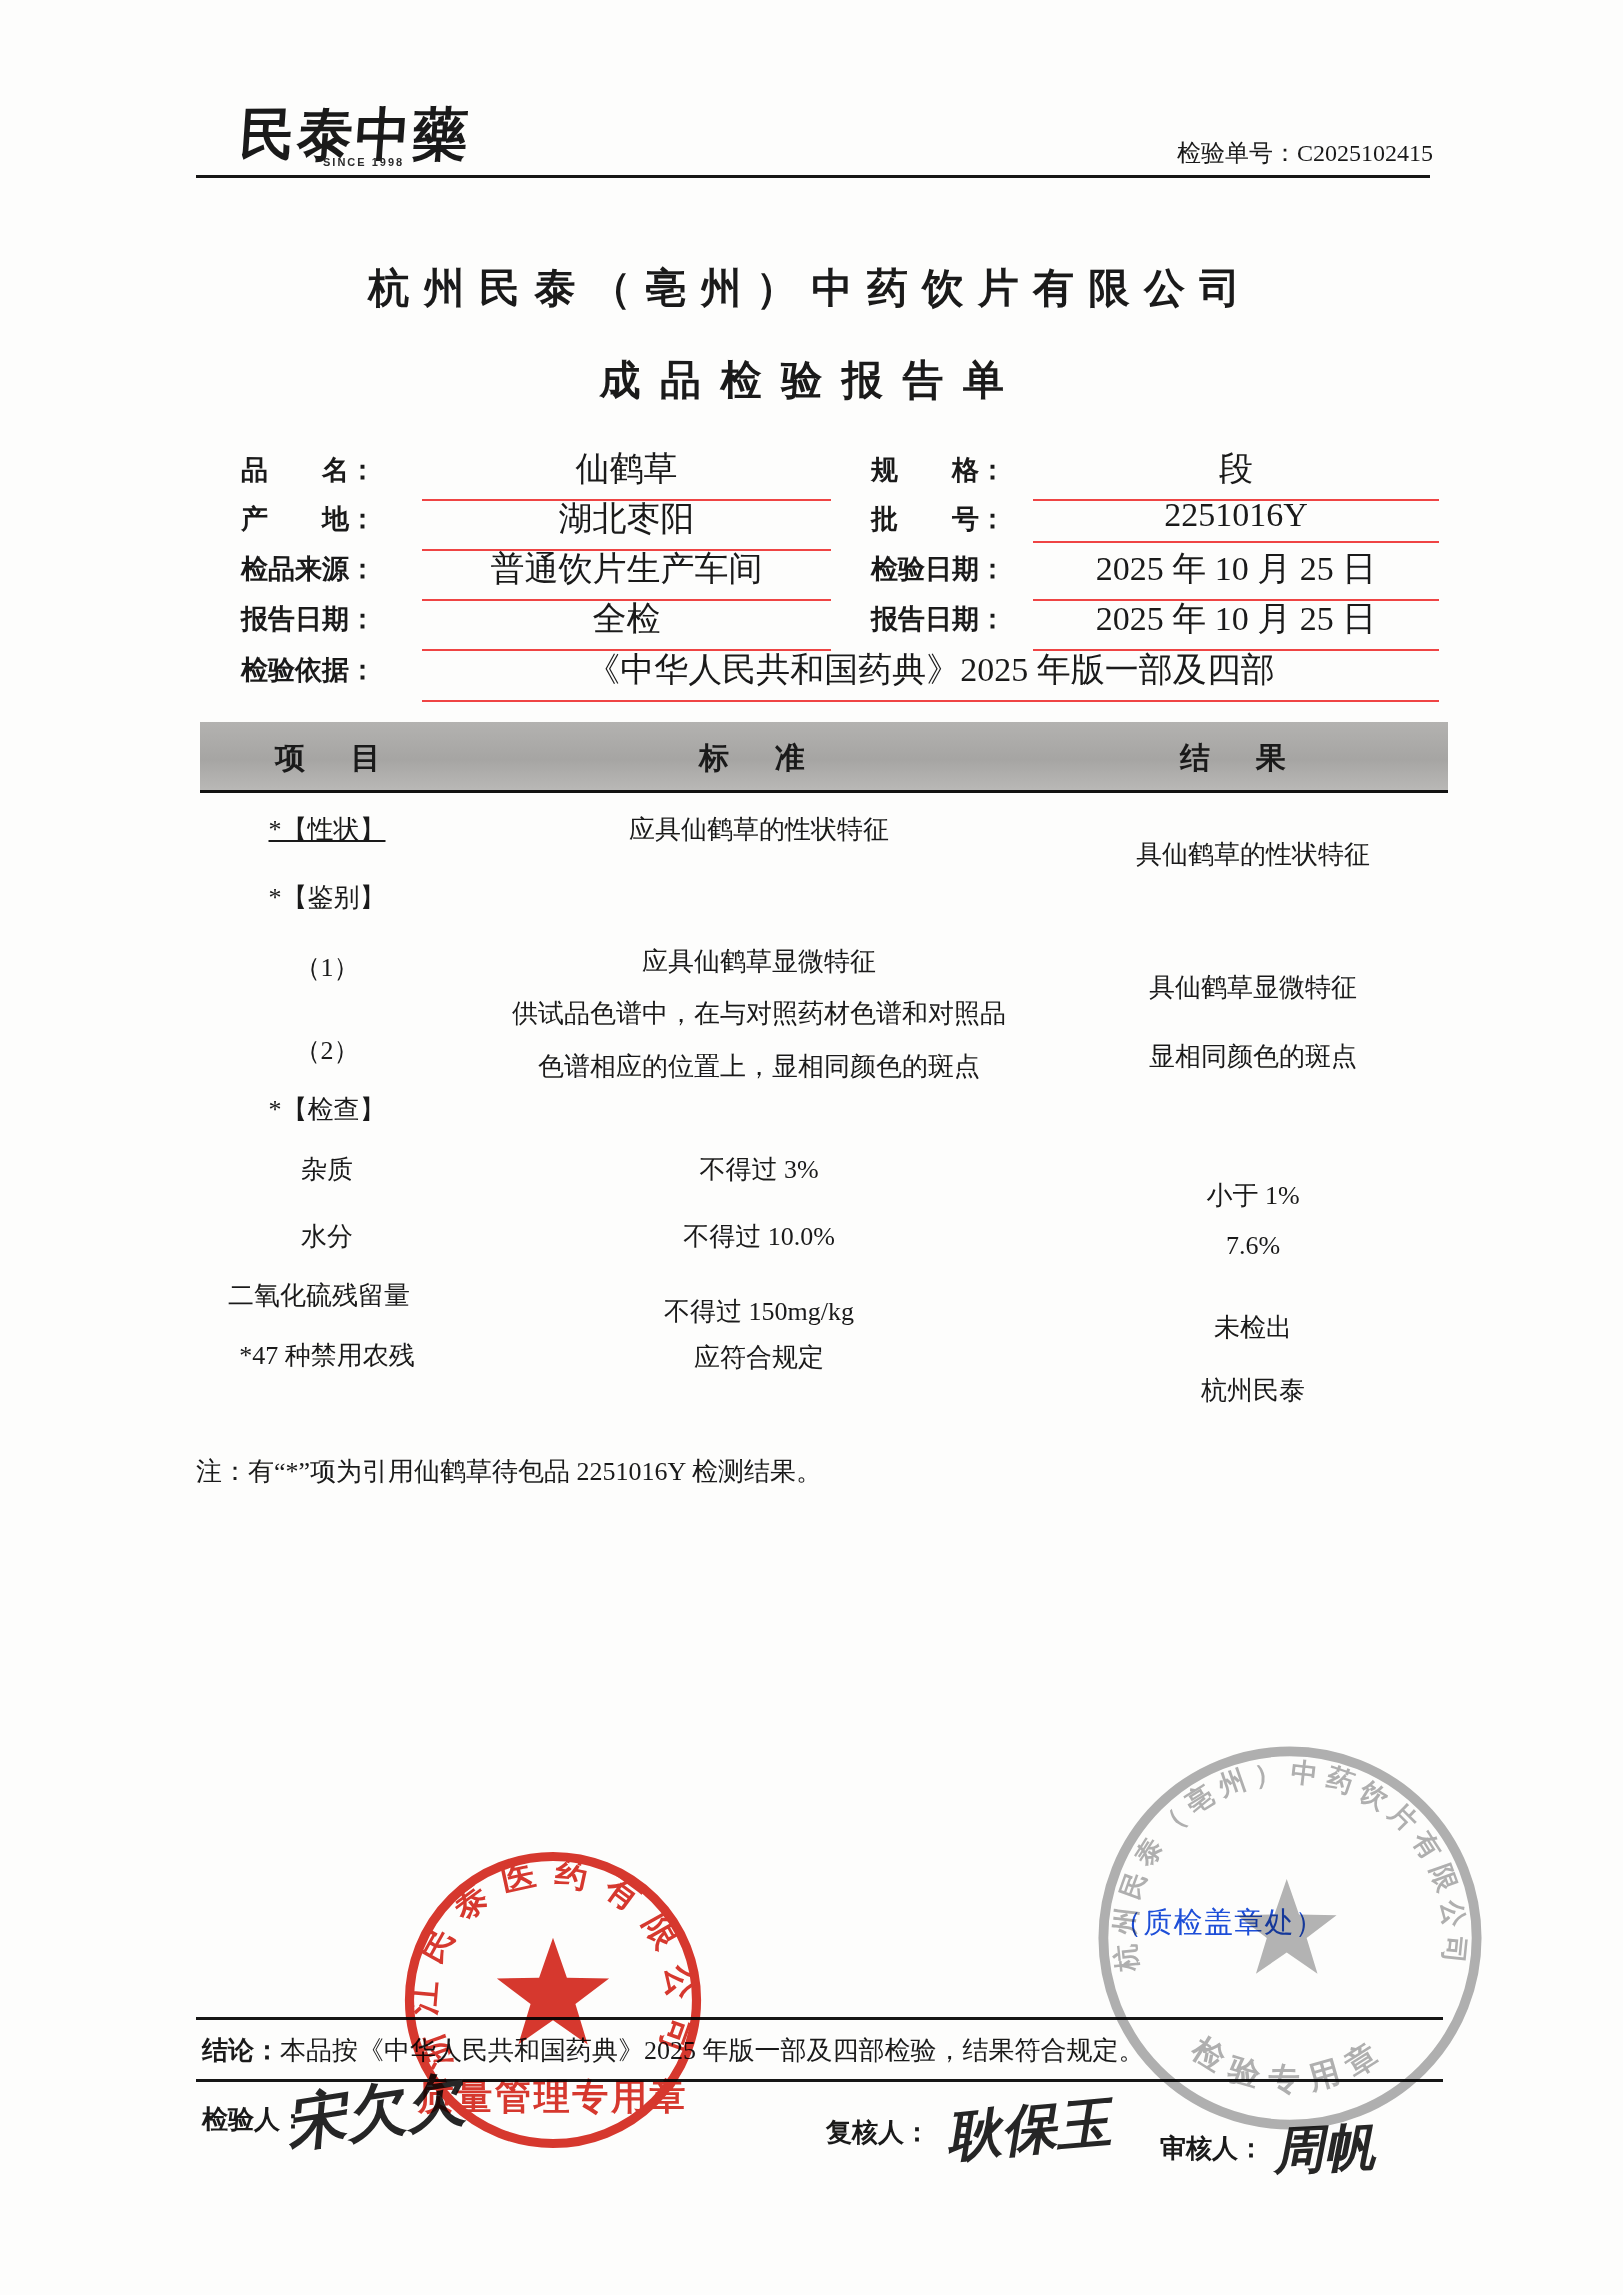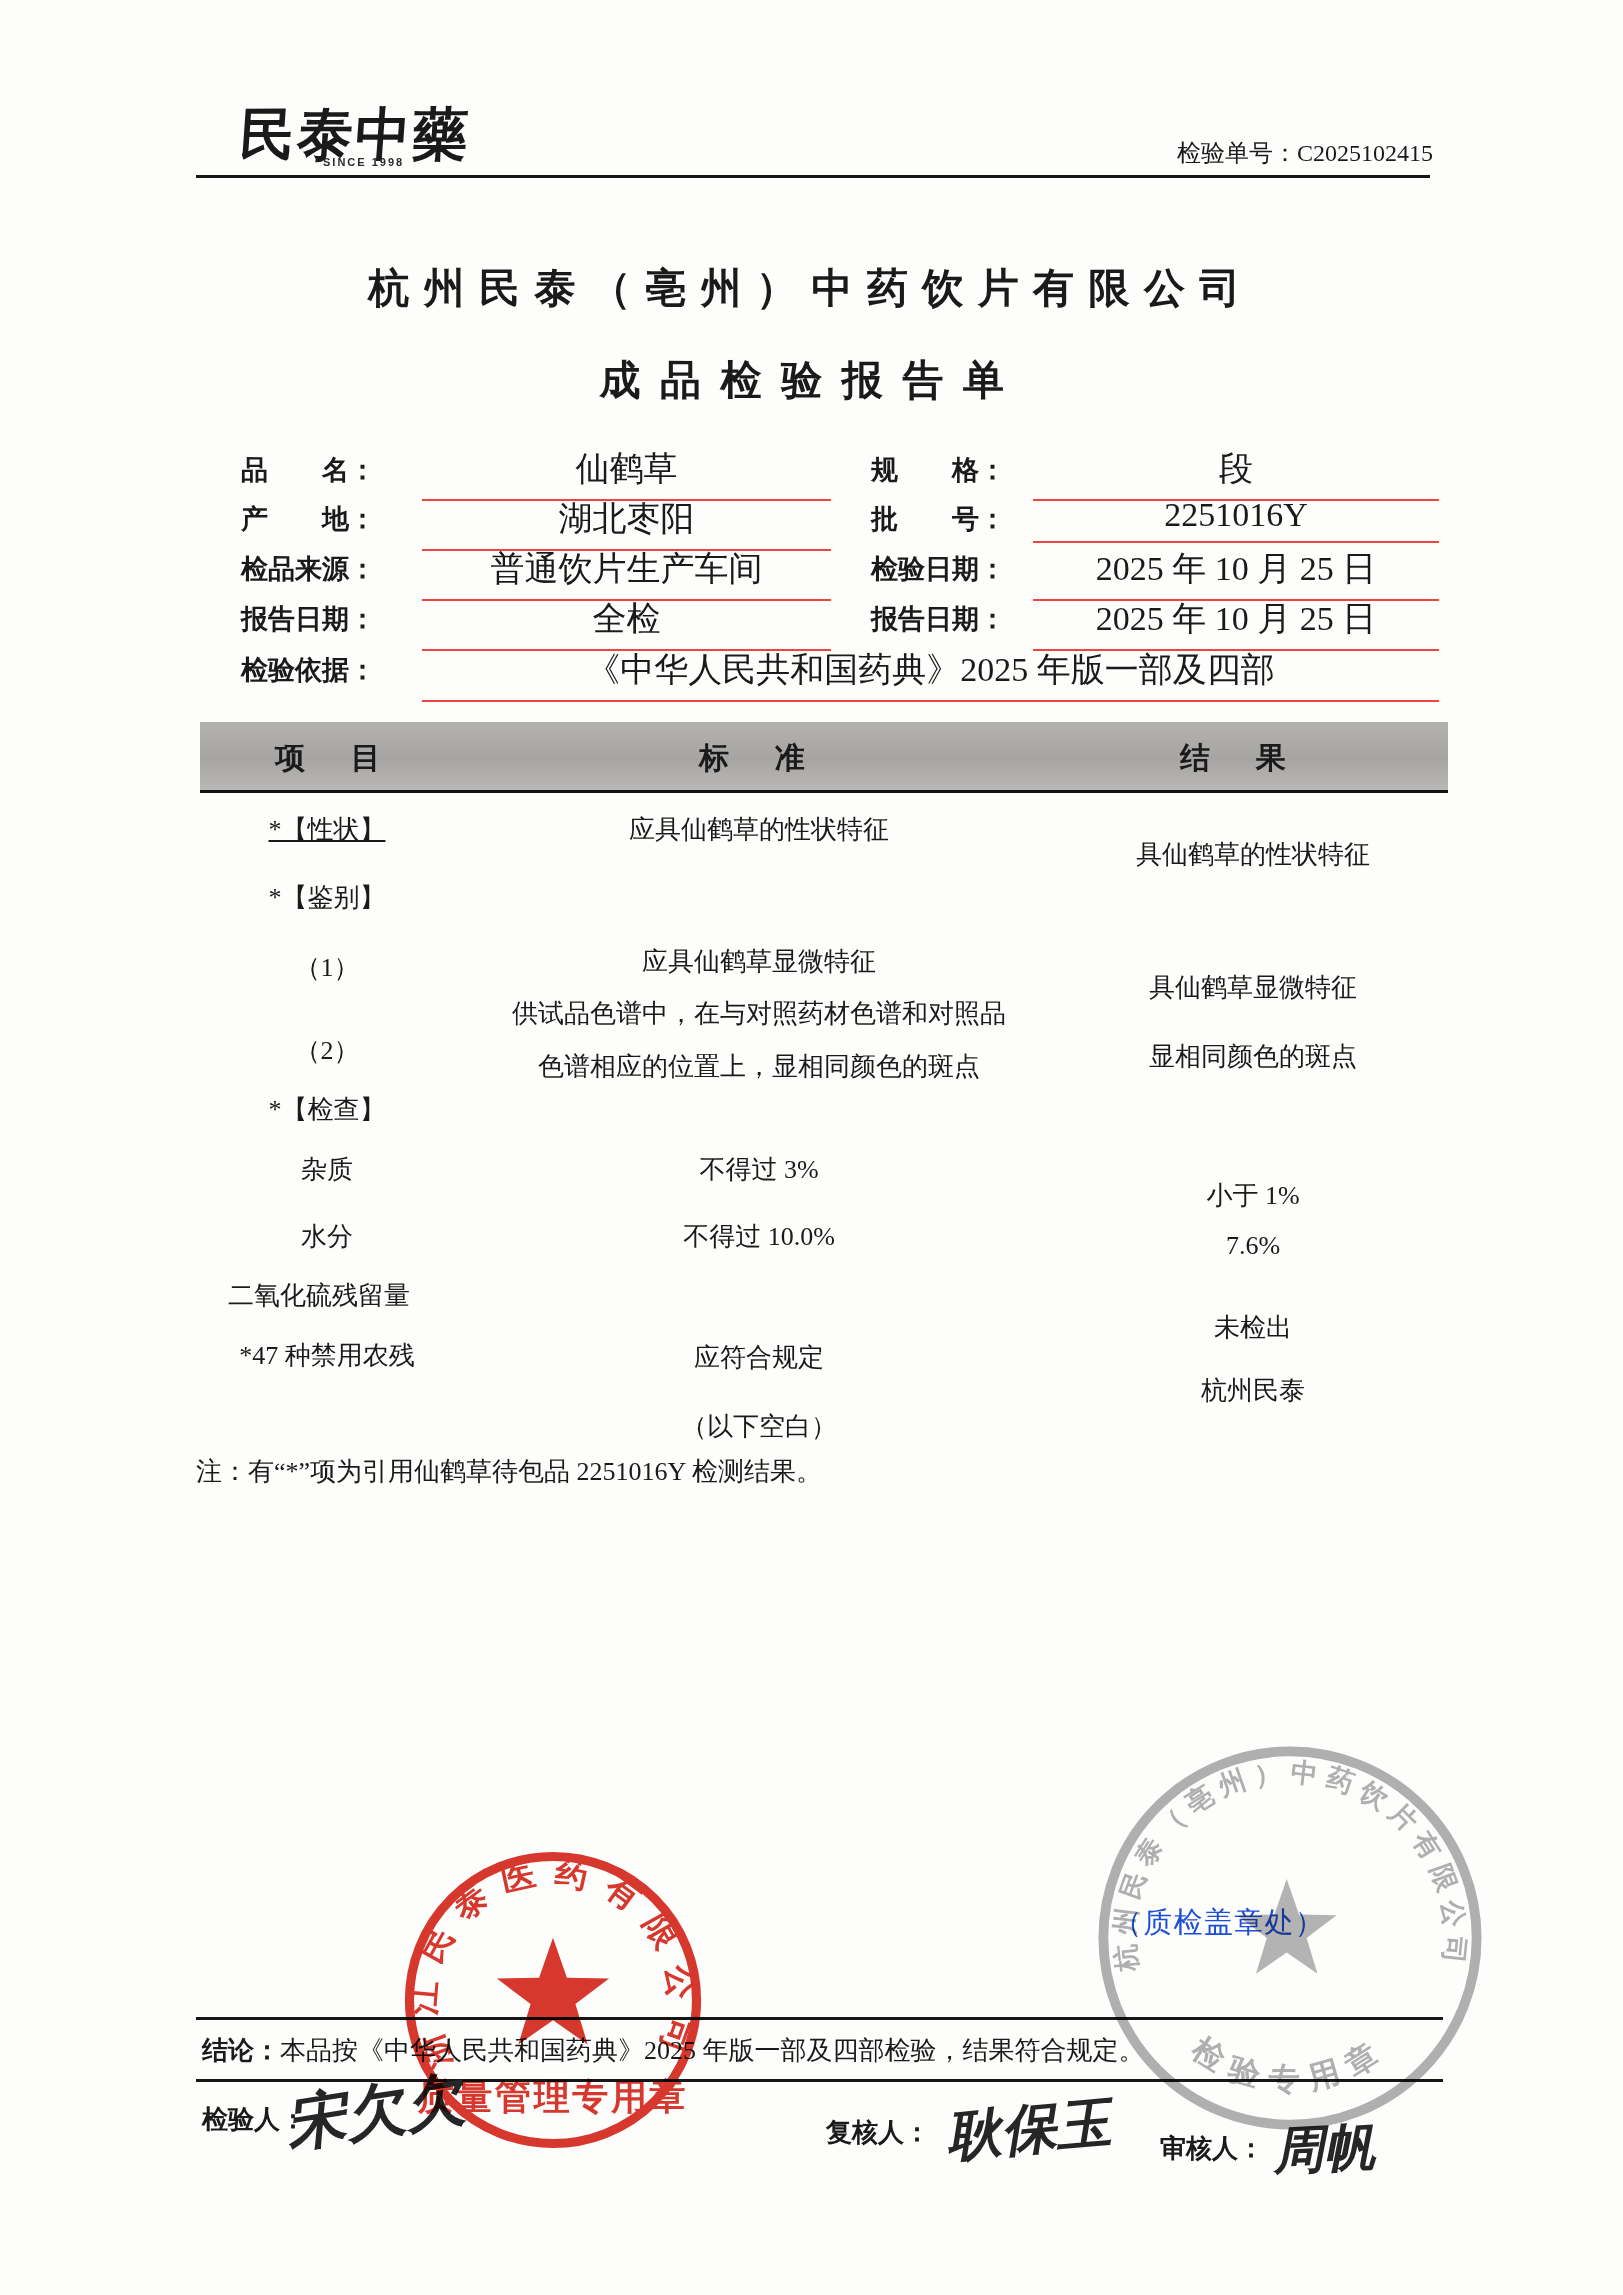--- a/index.html
+++ b/index.html
@@ -101,27 +101,27 @@
 
   <div class="abs cell cell-item" style="left:196px;top:1152px;">杂质</div>
   <div class="abs cell cell-std" style="left:458px;top:1152px;">不得过 3%</div>
   <div class="abs cell cell-res" style="left:1060px;top:1178px;">小于 1%</div>
 
   <div class="abs cell cell-item" style="left:196px;top:1219px;">水分</div>
   <div class="abs cell cell-std" style="left:458px;top:1219px;">不得过 10.0%</div>
   <div class="abs cell cell-res" style="left:1060px;top:1231px;">7.6%</div>
 
   <div class="abs cell cell-item" style="left:188px;top:1278px;">二氧化硫残留量</div>
+  <div class="abs cell cell-std" style="left:458px;top:1294px;">不得过 150mg/kg</div>
   <div class="abs cell cell-res" style="left:1060px;top:1310px;">未检出</div>
 
   <div class="abs cell cell-item" style="left:196px;top:1338px;">*47 种禁用农残</div>
   <div class="abs cell cell-std" style="left:458px;top:1340px;">应符合规定</div>
   <div class="abs cell cell-res" style="left:1060px;top:1373px;">杭州民泰</div>
 
-  <div class="abs cell cell-std" style="left:458px;top:1409px;">（以下空白）</div>
 
   <div class="abs note" style="left:196px;top:1454px;">注：有“*”项为引用仙鹤草待包品 2251016Y 检测结果。</div>
 
   <div class="abs stamp-note" style="left:1113px;top:1903px;">（质检盖章处）</div>
 
   <div class="abs rule" style="left:196px;top:2017px;width:1247px;"></div>
   <div class="abs concl" style="left:202px;top:2033px;">
     <b>结论：</b><span>本品按《中华人民共和国药典》2025 年版一部及四部检验，结果符合规定。</span>
   </div>
   <div class="abs rule" style="left:196px;top:2079px;width:1247px;"></div>

